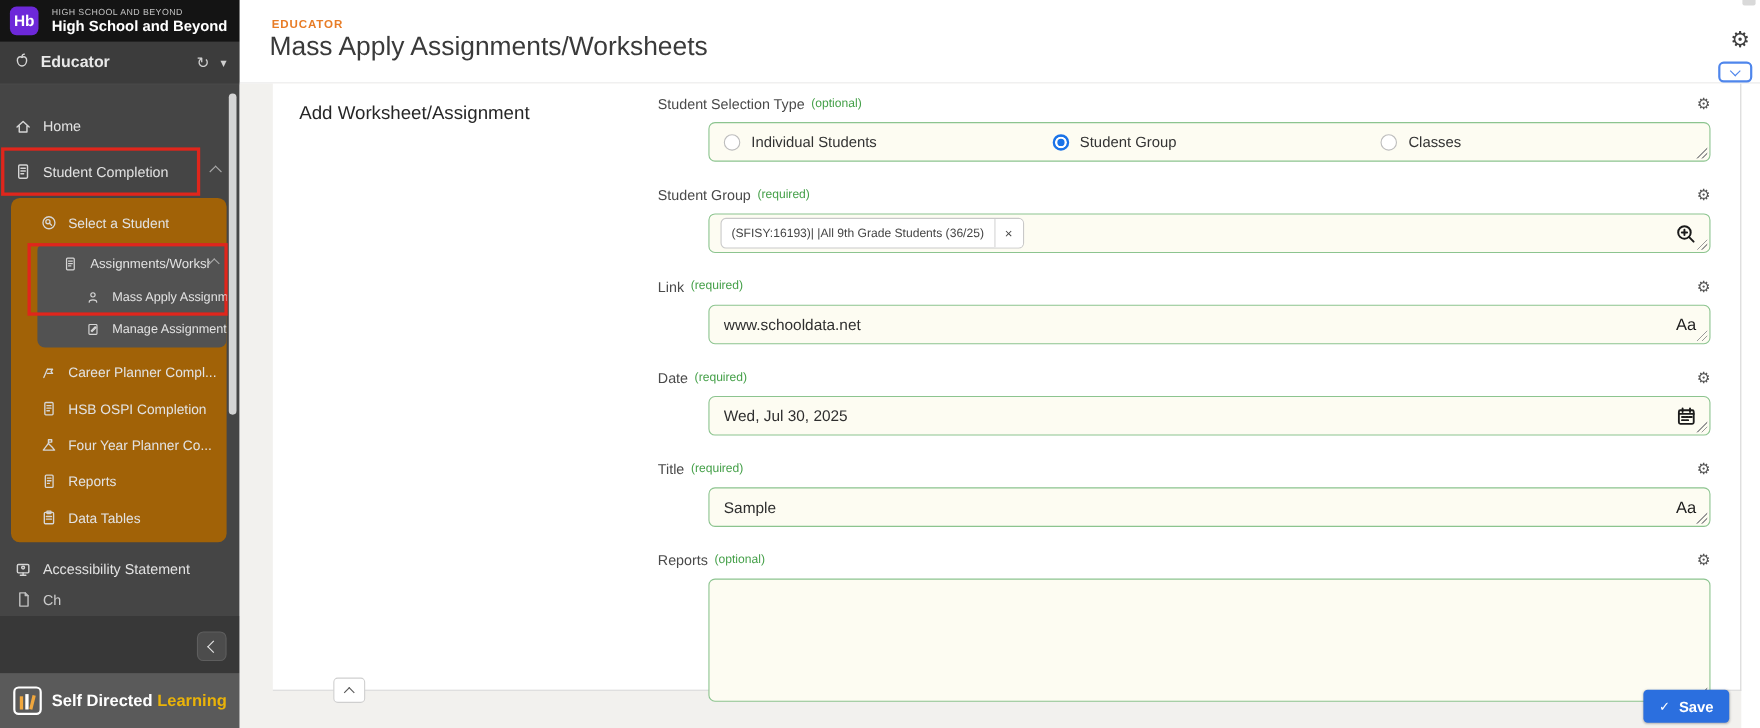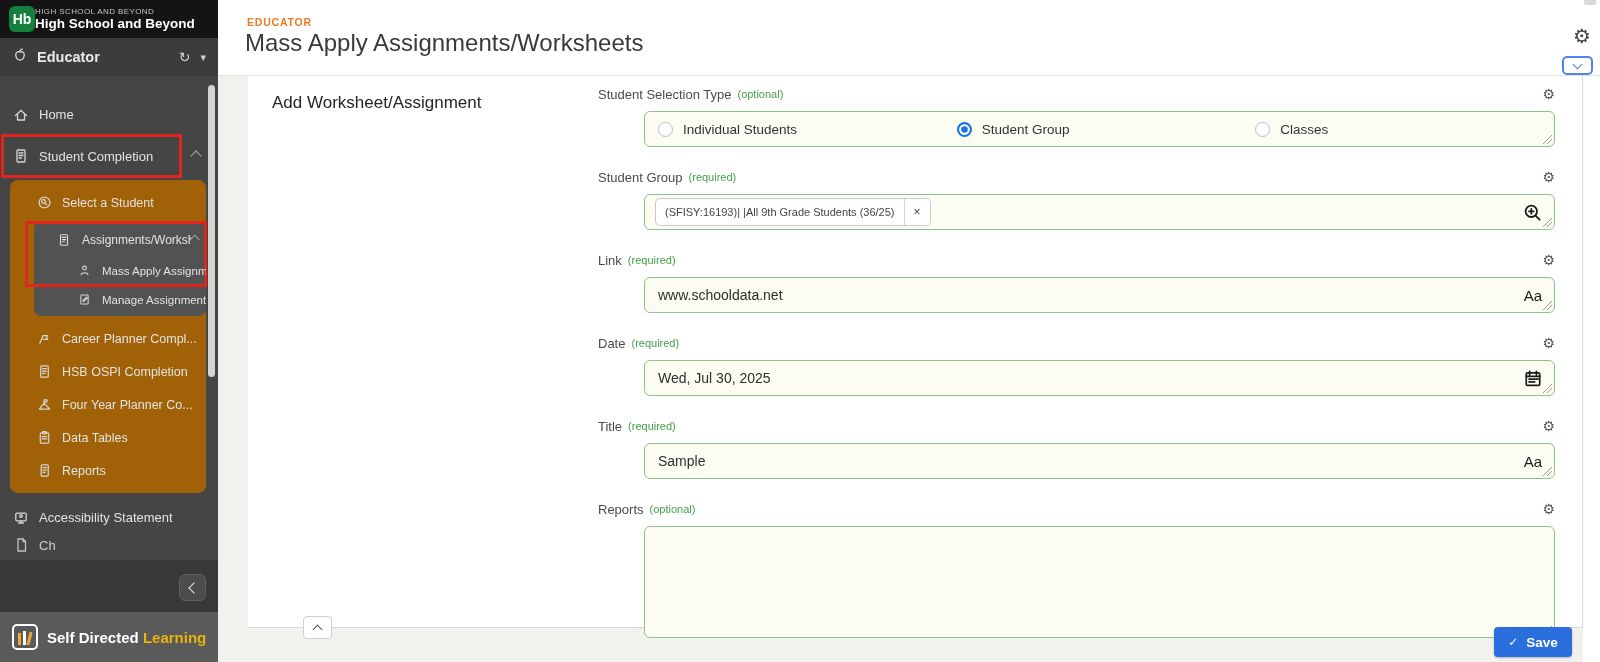--- a/index.html
+++ b/index.html
@@ -2,23 +2,23 @@
 <html><head>
 <meta charset="utf-8">
 <style>
   html,body{margin:0;padding:0;background:#fff;}
   body{font-family:"Liberation Sans","DejaVu Sans",sans-serif;}
   #stage{position:relative;width:1600px;height:662px;overflow:hidden;background:#fff;}
 
   
   #sidebar{position:absolute;left:0;top:0;width:218px;height:662px;background:#454545;overflow:hidden;}
   .brandbar{position:absolute;left:0;top:0;width:218px;height:38px;background:#141414;display:flex;align-items:center;}
-  .hb-logo{width:26px;height:26px;margin-left:9px;border-radius:6px;background:#15803d;color:#fff;
+  .hb-logo{width:26px;height:26px;margin-left:9px;border-radius:6px;background:#6d28d9;color:#fff;
            font-weight:bold;font-size:14px;display:flex;align-items:center;justify-content:center;}
-  .brandtext{margin-left:0;line-height:1.15;}
+  .brandtext{margin-left:12px;line-height:1.15;}
   .brand-small{font-size:8px;color:#c3c3c3;letter-spacing:.4px;}
   .brand-name{font-size:13.5px;color:#fff;font-weight:bold;}
   .rolebar{position:absolute;left:0;top:38px;width:218px;height:38px;background:#3c3c3c;
            border-bottom:1px solid rgba(255,255,255,.07);display:flex;align-items:center;color:#eee;}
   .rolebar .rlabel{font-size:14.5px;font-weight:bold;margin-left:9px;color:#e9e9e9;}
   .role-icons{margin-left:auto;margin-right:12px;display:flex;align-items:center;gap:10px;color:#cfcfcf;}
   .switch-glyph{font-size:14px;}
   .caret{font-size:11px;color:#cfcfcf;}
 
   #nav{position:absolute;left:0;top:76px;width:218px;height:484px;padding-top:22px;box-sizing:border-box;overflow:hidden;}
@@ -230,35 +230,35 @@
             <svg class="ic" width="15" height="15" viewBox="0 0 16 16">
                 <path d="M2.5 13 L7.5 6.5 L11 10 L13.5 13 Z"></path>
                 <path d="M7.5 6.5 V3 h3.2 v2.2 h-3.2"></path>
               </svg>
           </span>
           <span class="lbl">Four Year Planner Co...</span>
         </div>
         <div class="nrow lv1">
           <span class="ictx">
             <svg class="ic" width="15" height="15" viewBox="0 0 16 16">
+                <rect x="4.5" y="2" width="7.5" height="12" rx="1"></rect>
+                <path d="M6.5 5h3.5M6.5 7.5h3.5M6.5 10h2"></path>
+              </svg>
+          </span>
+          <span class="lbl">Reports</span>
+        </div>
+        <div class="nrow lv1">
+          <span class="ictx">
+            <svg class="ic" width="15" height="15" viewBox="0 0 16 16">
                 <rect x="3.5" y="3" width="9" height="11" rx="1"></rect>
                 <rect x="6" y="1.8" width="4" height="2.4" rx=".5"></rect>
                 <path d="M5.5 7h5M5.5 9.5h5"></path>
               </svg>
           </span>
           <span class="lbl">Data Tables</span>
-        </div>
-        <div class="nrow lv1">
-          <span class="ictx">
-            <svg class="ic" width="15" height="15" viewBox="0 0 16 16">
-                <rect x="4.5" y="2" width="7.5" height="12" rx="1"></rect>
-                <path d="M6.5 5h3.5M6.5 7.5h3.5M6.5 10h2"></path>
-              </svg>
-          </span>
-          <span class="lbl">Reports</span>
         </div>
       </div>
 
       <div class="spacer8"></div>
 
       <div class="nrow lv0">
         <span class="ictx">
           <svg class="ic" width="16" height="16" viewBox="0 0 16 16">
               <rect x="2.8" y="3.2" width="10.4" height="7.6" rx="1"></rect>
               <path d="M8 10.8 V13 M5.5 13 h5"></path>

